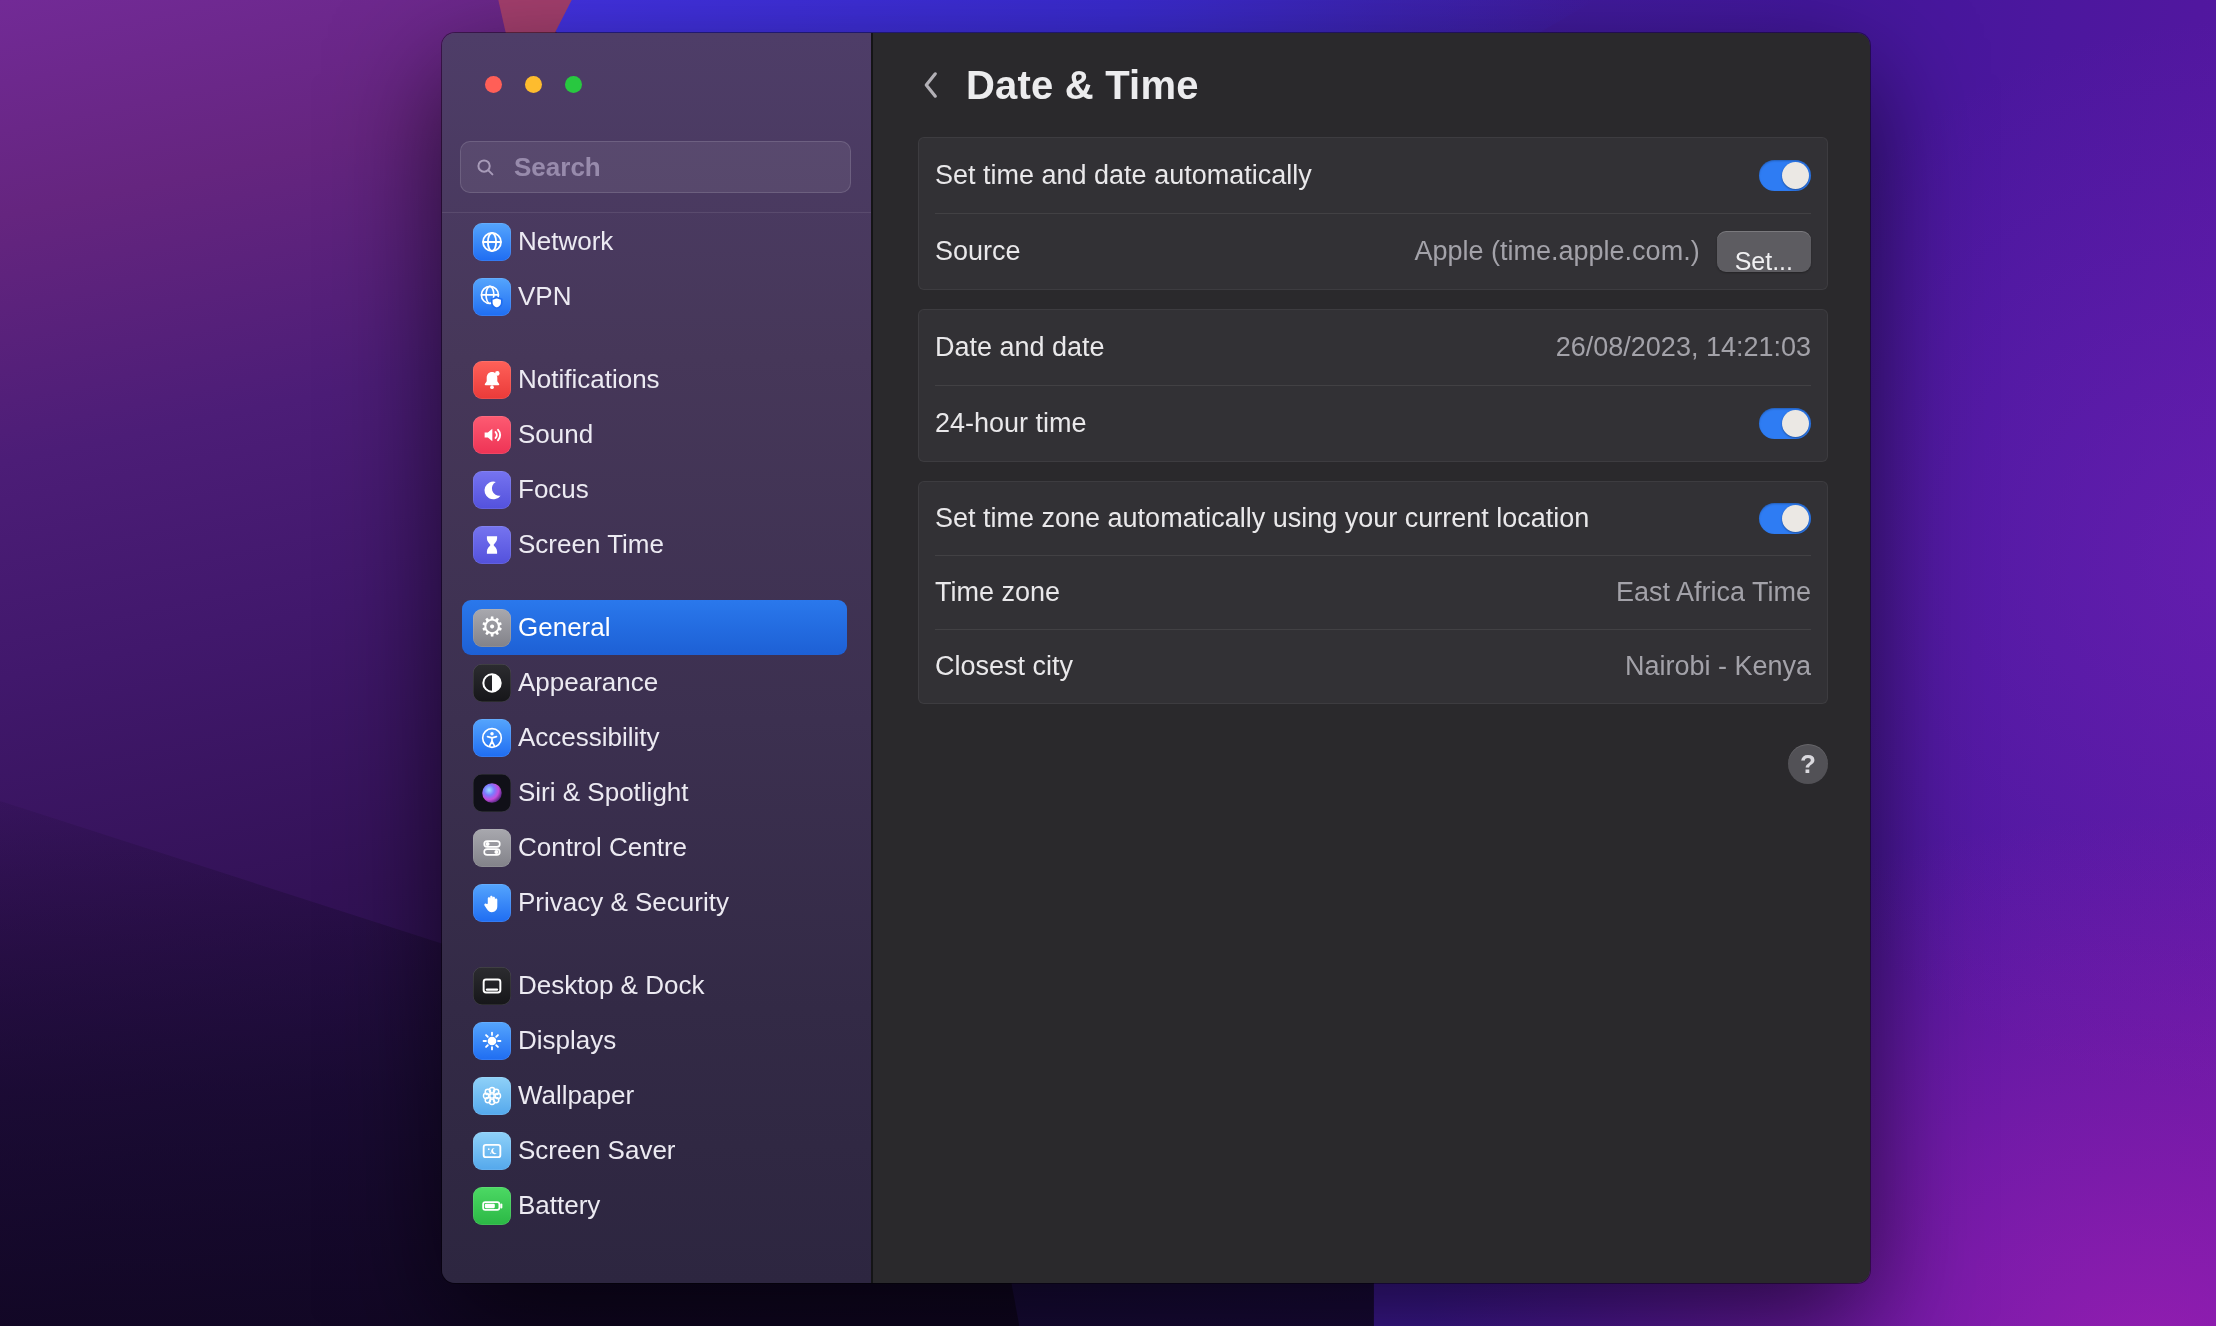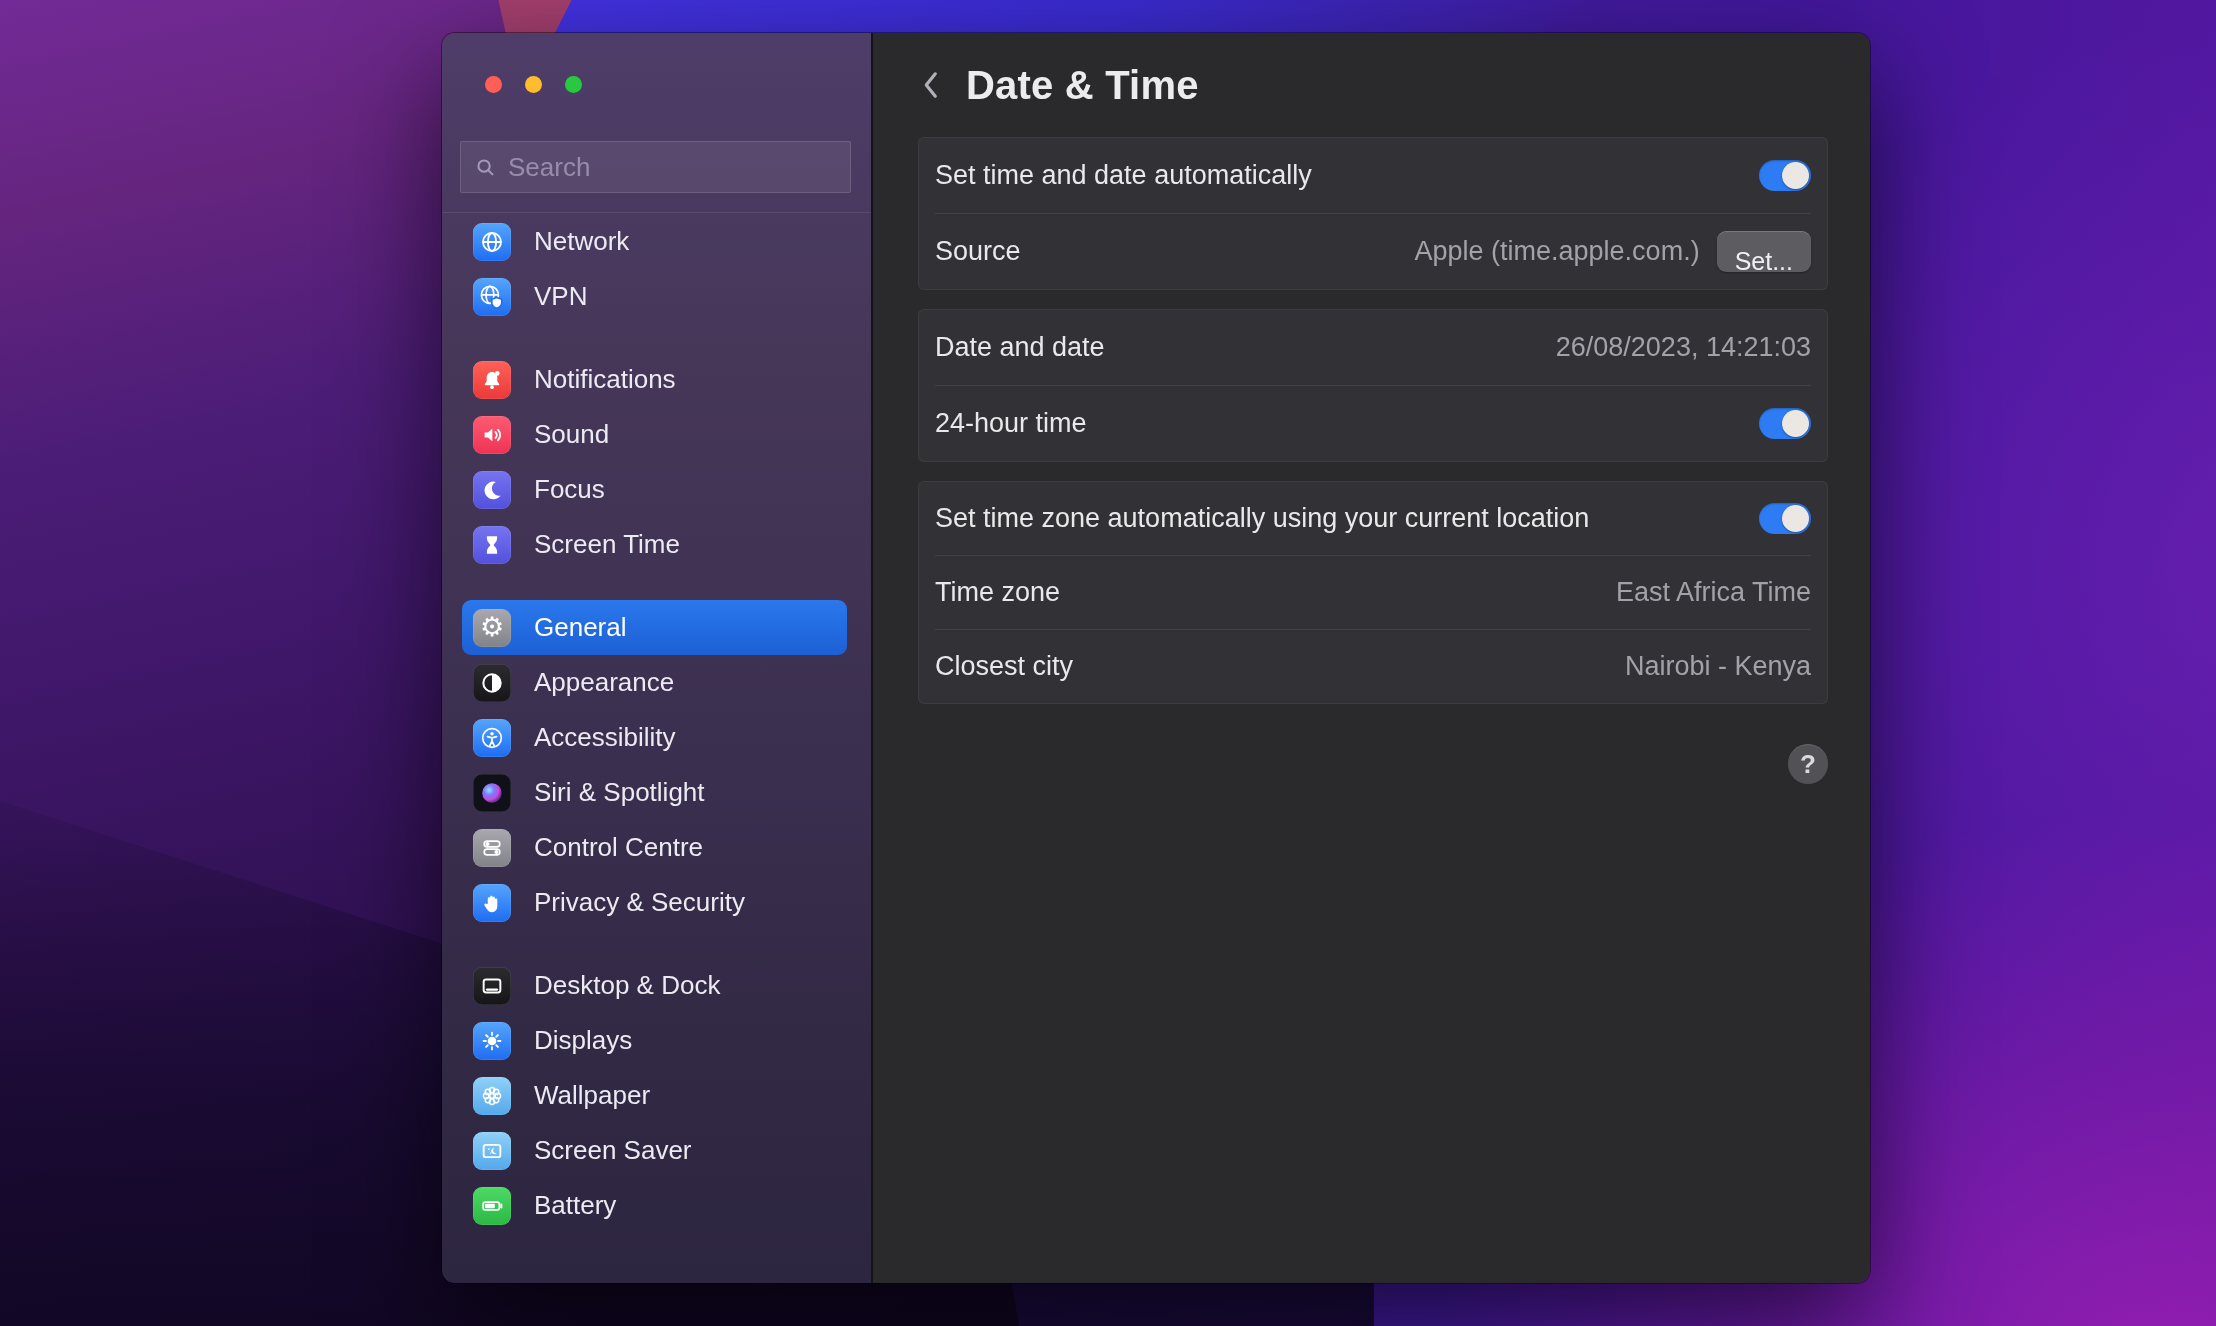--- a/index.html
+++ b/index.html
@@ -33,31 +33,31 @@
   .sidebar { width:431px; flex:0 0 431px; position:relative;
     background:linear-gradient(180deg, #4e3d68 0%, #463759 26%, #3c3050 55%, #332a46 78%, #2d2640 100%);
     border-right:2px solid #141416; }
   .traffic { position:absolute; left:43px; top:43px; display:flex; gap:23px; }
   .tl { width:17px; height:17px; border-radius:50%; display:inline-block; }
   .tl.red    { background:#ff5f57; }
   .tl.yellow { background:#febc2e; }
   .tl.green  { background:#28c840; }
 
   .search { position:absolute; left:18px; right:20px; top:108px; height:52px;
-    border-radius:2px; background:rgba(255,255,255,.075);
+    border-radius:10px; background:rgba(255,255,255,.075);
     border:1px solid rgba(255,255,255,.13);
-    display:flex; align-items:center; padding:0 13px; gap:11px; }
+    display:flex; align-items:center; padding:0 13px; gap:17px;font-weight:bold; }
   .search-ph { font-size:26px; color:rgba(231,220,248,.45); }
 
   .side-sep { position:absolute; left:0; right:0; top:179px; height:1px; background:rgba(255,255,255,.09); }
 
   .nav { position:absolute; left:20px; right:24px; top:181px; }
   .nav-section { margin-top:28px; }
   .nav-section:first-child { margin-top:0; }
-  .item { height:55px; display:flex; align-items:center; gap:23px;
+  .item { height:55px; display:flex; align-items:center; gap:7px;
     padding-left:11px; border-radius:9px; cursor:default; }
   .item .label { font-size:26px; color:#eceaf2; white-space:nowrap; }
   .item.selected { background:linear-gradient(180deg, #2a78ec, #1d60d5); }
   .item.selected .label { color:#ffffff; }
 
   .tile { width:38px; height:38px; border-radius:9px; flex:0 0 38px;
     display:flex; align-items:center; justify-content:center;
     box-shadow:inset 0 0 0 .5px rgba(255,255,255,.18); }
   .t-blue   { background:linear-gradient(180deg,#55a5fd,#1f6df2); }
   .t-red    { background:linear-gradient(180deg,#ff6159,#ea3a39); }

